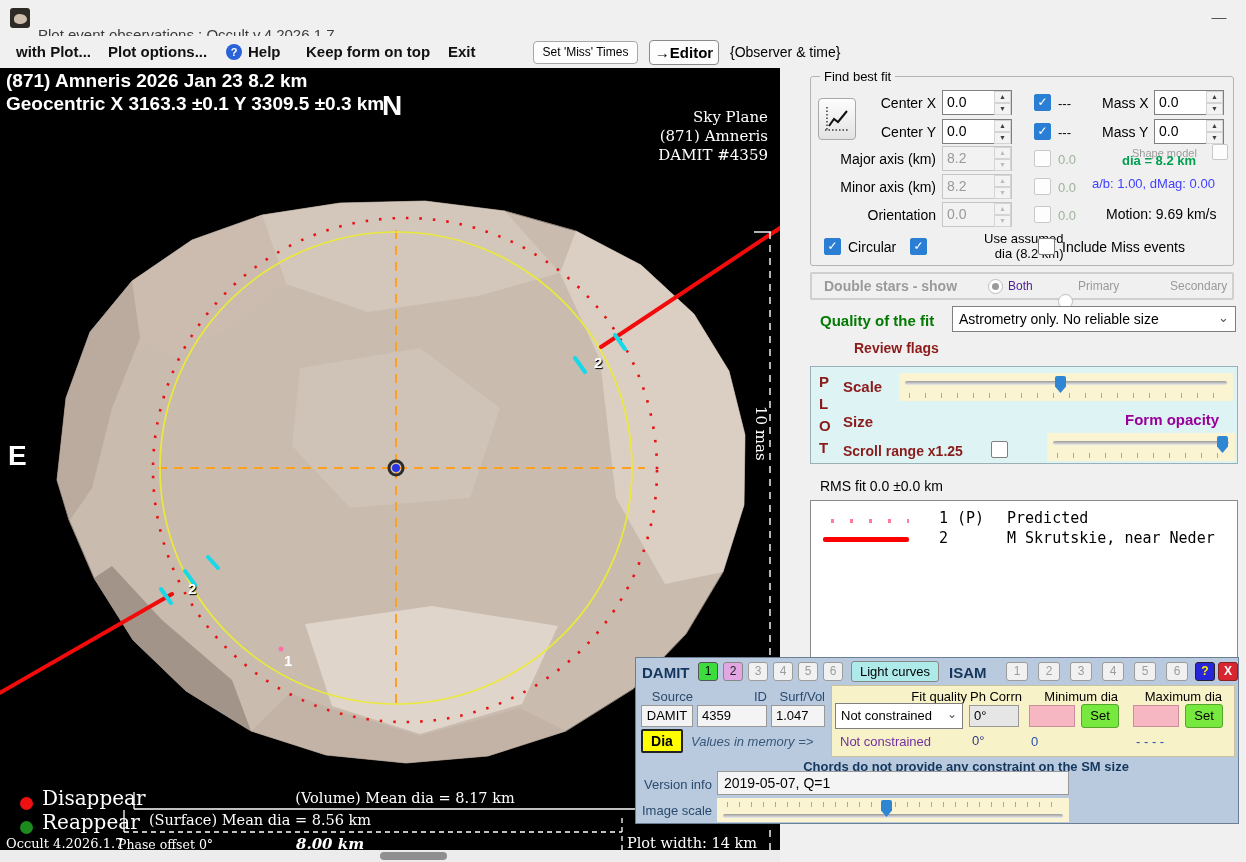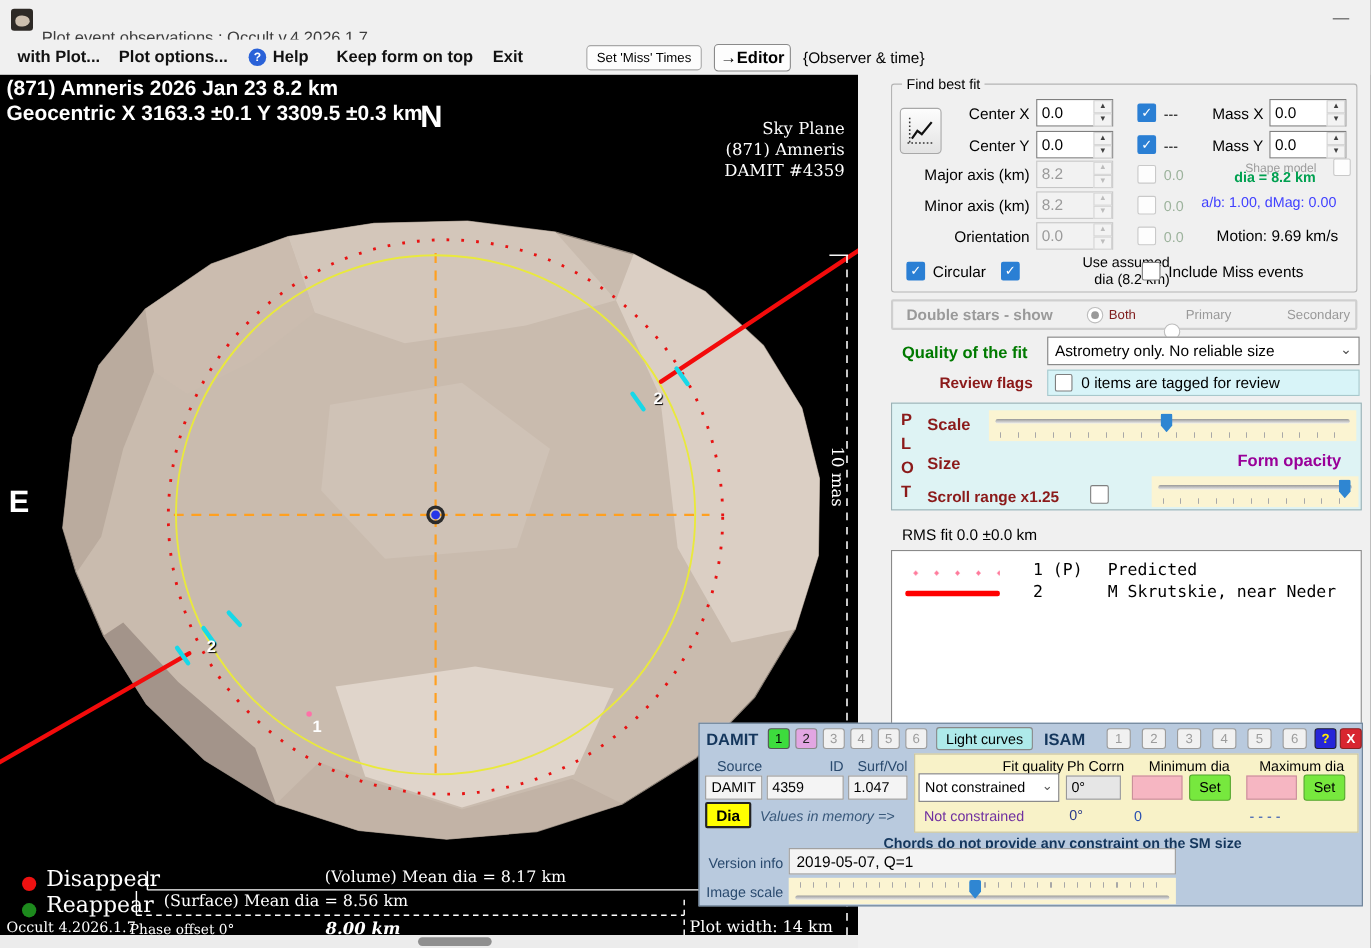--- a/index.html
+++ b/index.html
@@ -239,37 +239,33 @@
   <div class="abs" style="left:984px;top:231px;font-size:13px;line-height:15px;text-align:right;">
     <div>Use assumed</div>
       <div>dia (8.2 km)</div>
   </div>
   <div class="abs chk" style="left:1038px;top:238px;"></div>
   <div class="abs nw" style="left:1062px;top:239px;font-size:14px;">Include Miss events</div>
 
   <div class="abs" style="left:810px;top:272px;width:424px;height:28px;border:2px solid #cfcfcf;border-radius:2px;background:#f0f0f0;">
     <div class="abs nw" style="left:12px;top:4px;font-size:14px;font-weight:bold;color:#9a9a9a;">Double stars - show</div>
     <div class="abs radio dis on" style="left:176px;top:5px;"></div>
-    <div class="abs nw" style="left:196px;top:5px;font-size:12px;color:#7f1d1d;text-align:right;">Both</div>
+    <div class="abs nw" style="left:196px;top:5px;font-size:12px;color:#4c1d95;text-align:right;">Both</div>
     <div class="abs radio dis" style="left:246px;top:5px;"></div>
     <div class="abs nw" style="left:266px;top:5px;font-size:12px;color:#9a9a9a;">Primary</div>
     <div class="abs radio dis" style="left:338px;top:5px;"></div>
     <div class="abs nw" style="left:358px;top:5px;font-size:12px;color:#9a9a9a;">Secondary</div>
   </div>
 
   <div class="abs nw" style="left:820px;top:312px;font-size:15px;font-weight:bold;color:#007a00;">Quality of the fit</div>
   <div class="abs" style="left:952px;top:306px;width:284px;height:26px;background:#fff;border:1px solid #7f7f7f;">
     <div class="abs nw" style="left:6px;top:4px;font-size:14px;">Astrometry only. No reliable size</div>
     <div class="abs" style="right:6px;top:3px;color:#555;font-size:13px;">⌄</div>
   </div>
   <div class="abs nw redlbl" style="left:854px;top:340px;font-size:14px;">Review flags</div>
-  <div class="abs" style="left:952px;top:336px;width:284px;height:24px;background:#d8f4f8;border:1px solid #a8c8cc;">
-    <div class="abs chk" style="left:6px;top:3px;width:16px;height:16px;"></div>
-    <div class="abs nw" style="left:30px;top:3px;font-size:14px;">0 items are tagged for review</div>
-  </div>
 
   <div class="abs" style="left:810px;top:366px;width:428px;height:98px;background:#def3f4;border:1px solid #9ab0b4;">
     <div class="abs redlbl" style="left:8px;top:6px;font-size:15px;">P</div>
     <div class="abs redlbl" style="left:8px;top:28px;font-size:15px;">L</div>
     <div class="abs redlbl" style="left:8px;top:50px;font-size:15px;">O</div>
     <div class="abs redlbl" style="left:8px;top:72px;font-size:15px;">T</div>
 
     <div class="abs nw redlbl" style="left:32px;top:11px;font-size:15px;">Scale</div>
     <div class="abs track" style="left:88px;top:6px;width:334px;height:28px;">
       <div class="groove"></div>

